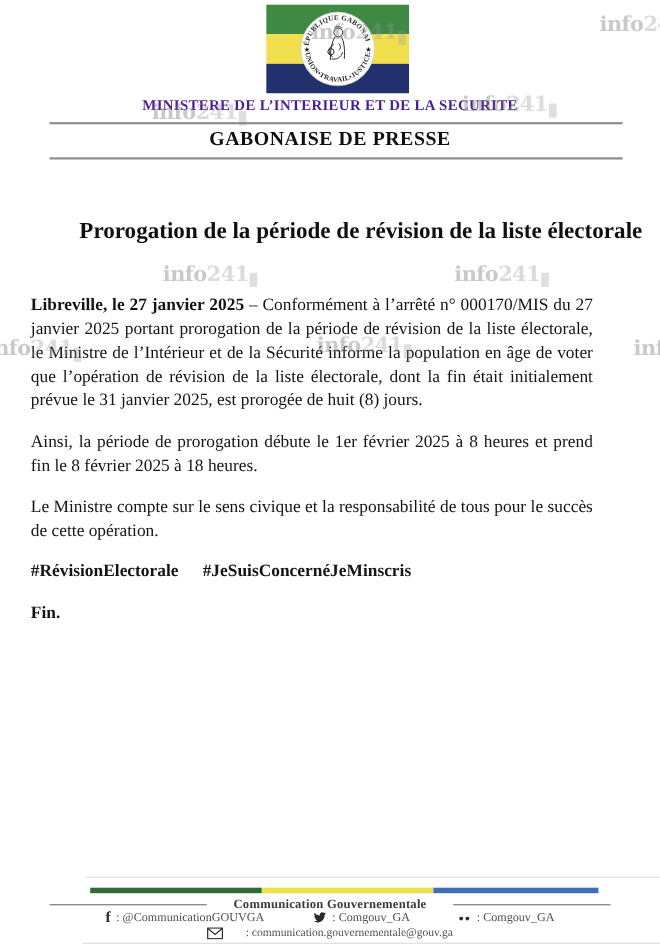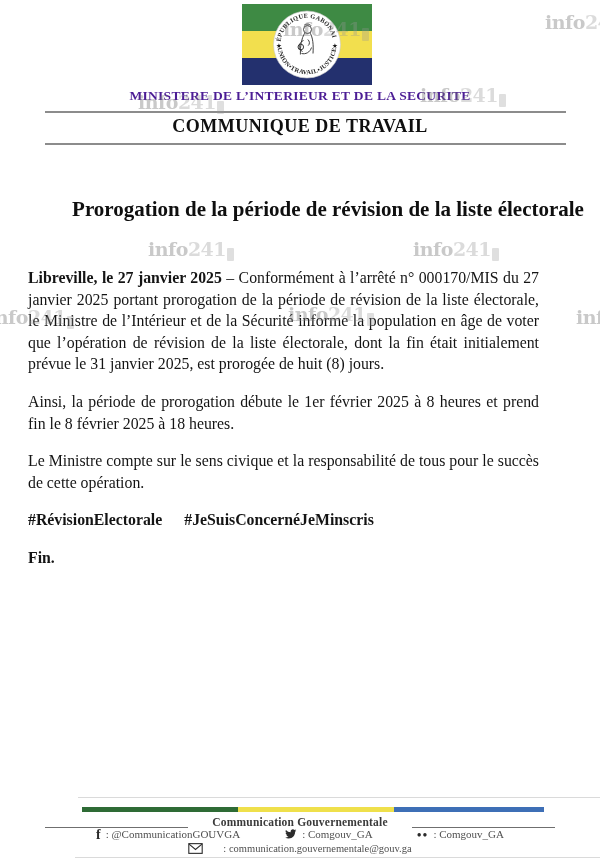--- a/index.html
+++ b/index.html
@@ -57,21 +57,21 @@
   .f-line-top { left:78px; top:797px; width:522px; }
   .f-line-bottom { left:75px; top:857px; width:525px; }
   .tri-bar { position:absolute; left:82px; top:807px; width:462px; height:5px; display:flex; z-index:3; }
   .seg { height:100%; }
   .seg-green { width:156px; background:#2e6b35; }
   .seg-yellow { width:156px; background:#efe04b; }
   .seg-blue { width:150px; background:#3e6fb6; }
 
   .comm-row {
     position:absolute; top:816px; left:0; width:100%; z-index:3;
-    display:flex; justify-content:center; align-items:flex-end; gap:24px;
+    display:flex; justify-content:center; align-items:center; gap:24px;
   }
   .comm-dash { width:143px; height:1px; background:#6f6f6f; }
   .comm-title { font-weight:bold; font-size:11.5px; color:#3a3a3a; letter-spacing:0.2px; }
 
   .social-row {
     position:absolute; top:828px; left:0; width:100%; z-index:3;
     display:flex; justify-content:center; align-items:center; gap:44px;
     font-size:11px; color:#4f4f4f;
   }
   .soc { display:flex; align-items:center; gap:5px; }
@@ -154,21 +154,21 @@
       <path d="M61.5 36.5 C56.5 38.5 55.5 45 60.5 47.5"></path>
       <circle cx="58.8" cy="43" r="2.8"></circle>
       <path d="M69.5 43.5 C68 48.5 63.5 50.5 59.5 49.5"></path>
       <path d="M65.8 35.5 C67.8 37.2 68 40 66.2 41.6"></path>
     </g>
   </svg>
 
   <div class="ministry">MINISTERE DE L’INTERIEUR ET DE LA SECURITE</div>
 
   <div class="rule rule-1"></div>
-  <div class="banner">COMMUNIQUE DE TRAVAIL</div>
+  <div class="banner">GABONAISE DE PRESSE</div>
   <div class="rule rule-2"></div>
 
   <div class="doc-title">Prorogation de la période de révision de la liste électorale</div>
 
   <main class="body">
     <p class="para"><b>Libreville, le 27 janvier 2025</b> <span>– Conformément à l’arrêté n° 000170/MIS du 27 janvier 2025 portant prorogation de la période de révision de la liste électorale, le Ministre de l’Intérieur et de la Sécurité informe la population en âge de voter que l’opération de révision de la liste électorale, dont la fin était initialement prévue le 31 janvier 2025, est prorogée de huit (8) jours.</span></p>
     <p class="para">Ainsi, la période de prorogation débute le 1er février 2025 à 8 heures et prend fin le 8 février 2025 à 18 heures.</p>
     <p class="para">Le Ministre compte sur le sens civique et la responsabilité de tous pour le succès de cette opération.</p>
     <p class="hashtags"><span class="tag-gap">#RévisionElectorale</span><span>#JeSuisConcernéJeMinscris</span></p>
     <p class="fin">Fin.</p>

